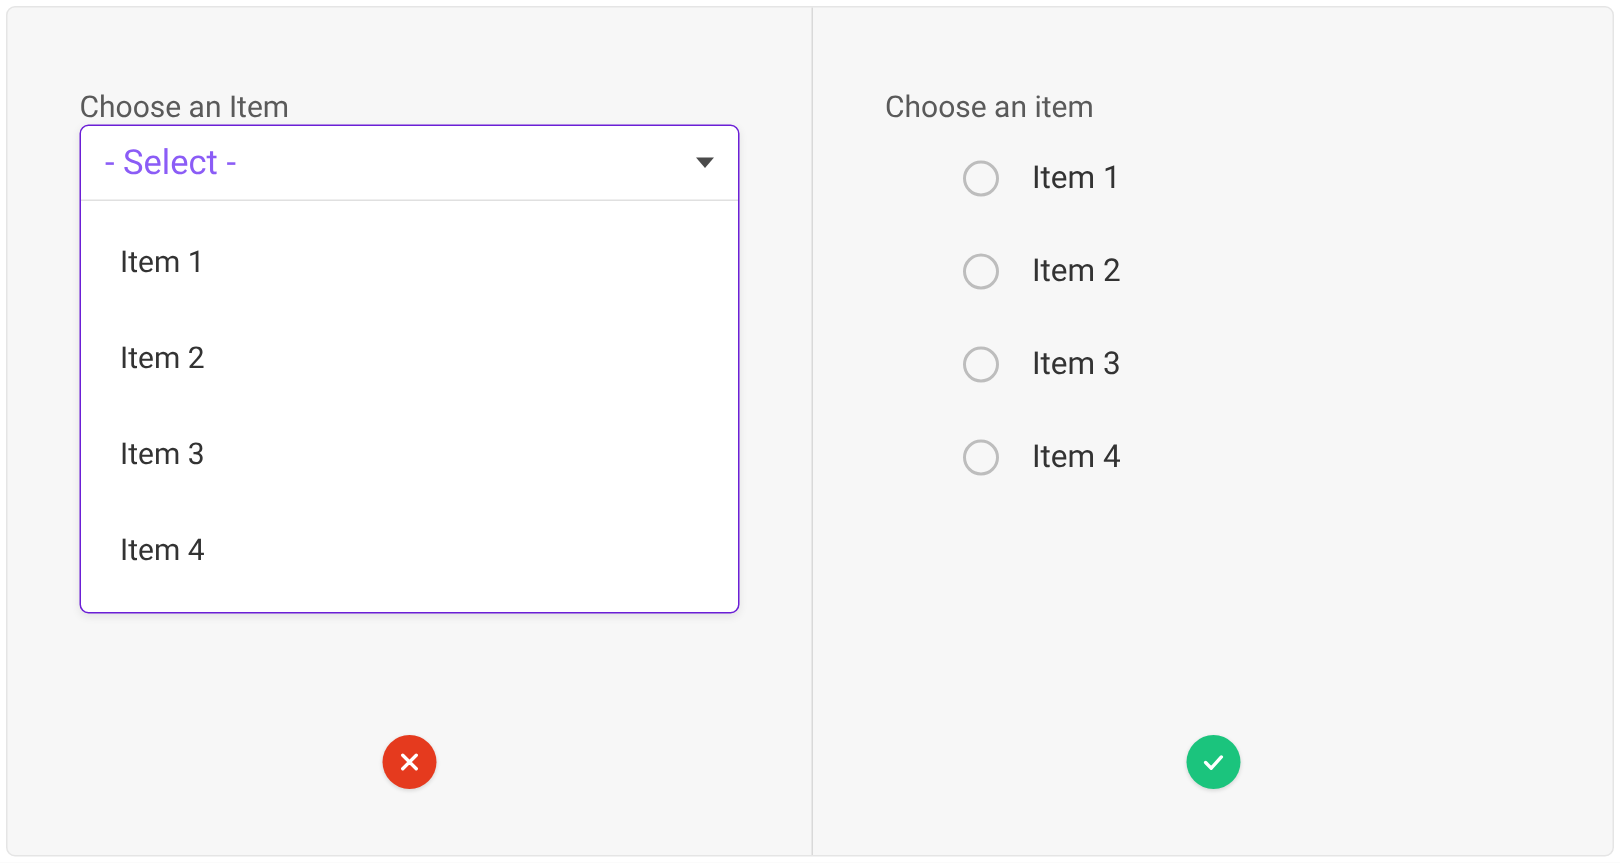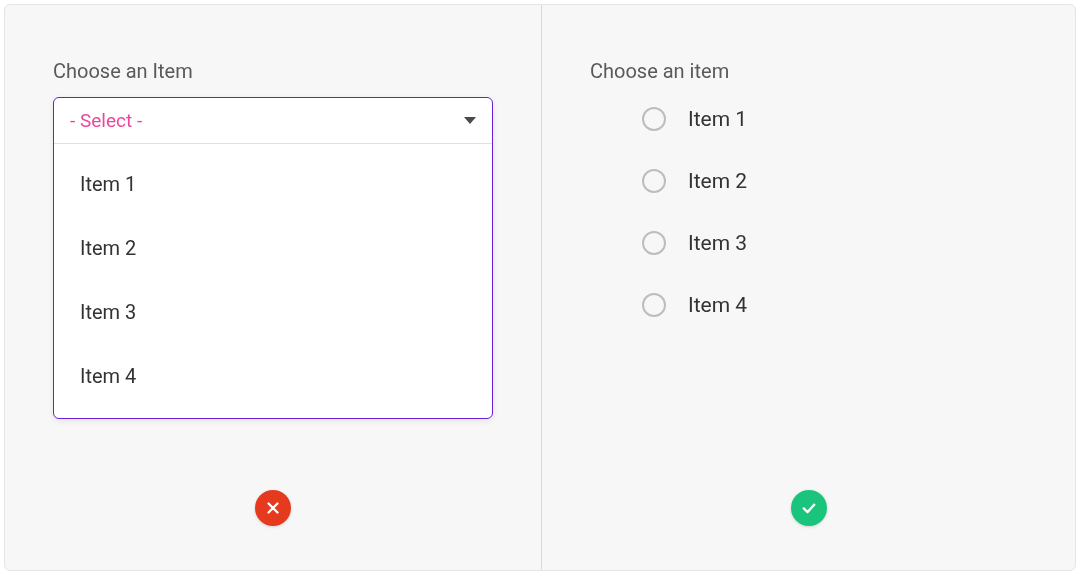--- a/index.html
+++ b/index.html
@@ -23,21 +23,20 @@
       flex: 1;
       padding: 54px 48px 30px 48px;
       position: relative;
     }
     .panel-left {
       border-right: 1px solid #d9d9d9;
     }
     .label {
       font-size: 20px;
       color: #5a5a5a;
-      margin-bottom: 14px;
       font-weight: 400;
     }
     .select-wrapper {
       position: relative;
     }
     .select-box {
       width: 440px;
       border: 1.5px solid #6b1fd6;
       border-radius: 6px;
       background: #fff;
@@ -46,22 +45,22 @@
     }
     .select-header {
       display: flex;
       justify-content: space-between;
       align-items: center;
       padding: 11px 16px;
       border-bottom: 1px solid #e0e0e0;
       cursor: pointer;
     }
     .select-placeholder {
-      font-size: 19px;
-      color: #ec4899;
+      font-size: 23px;
+      color: #8b5cf6;
     }
     .caret-down {
       width: 0; height: 0;
       border-left: 6px solid transparent;
       border-right: 6px solid transparent;
       border-top: 7px solid #4a4a4a;
     }
     .select-options {
       padding: 8px 0 10px 0;
     }

